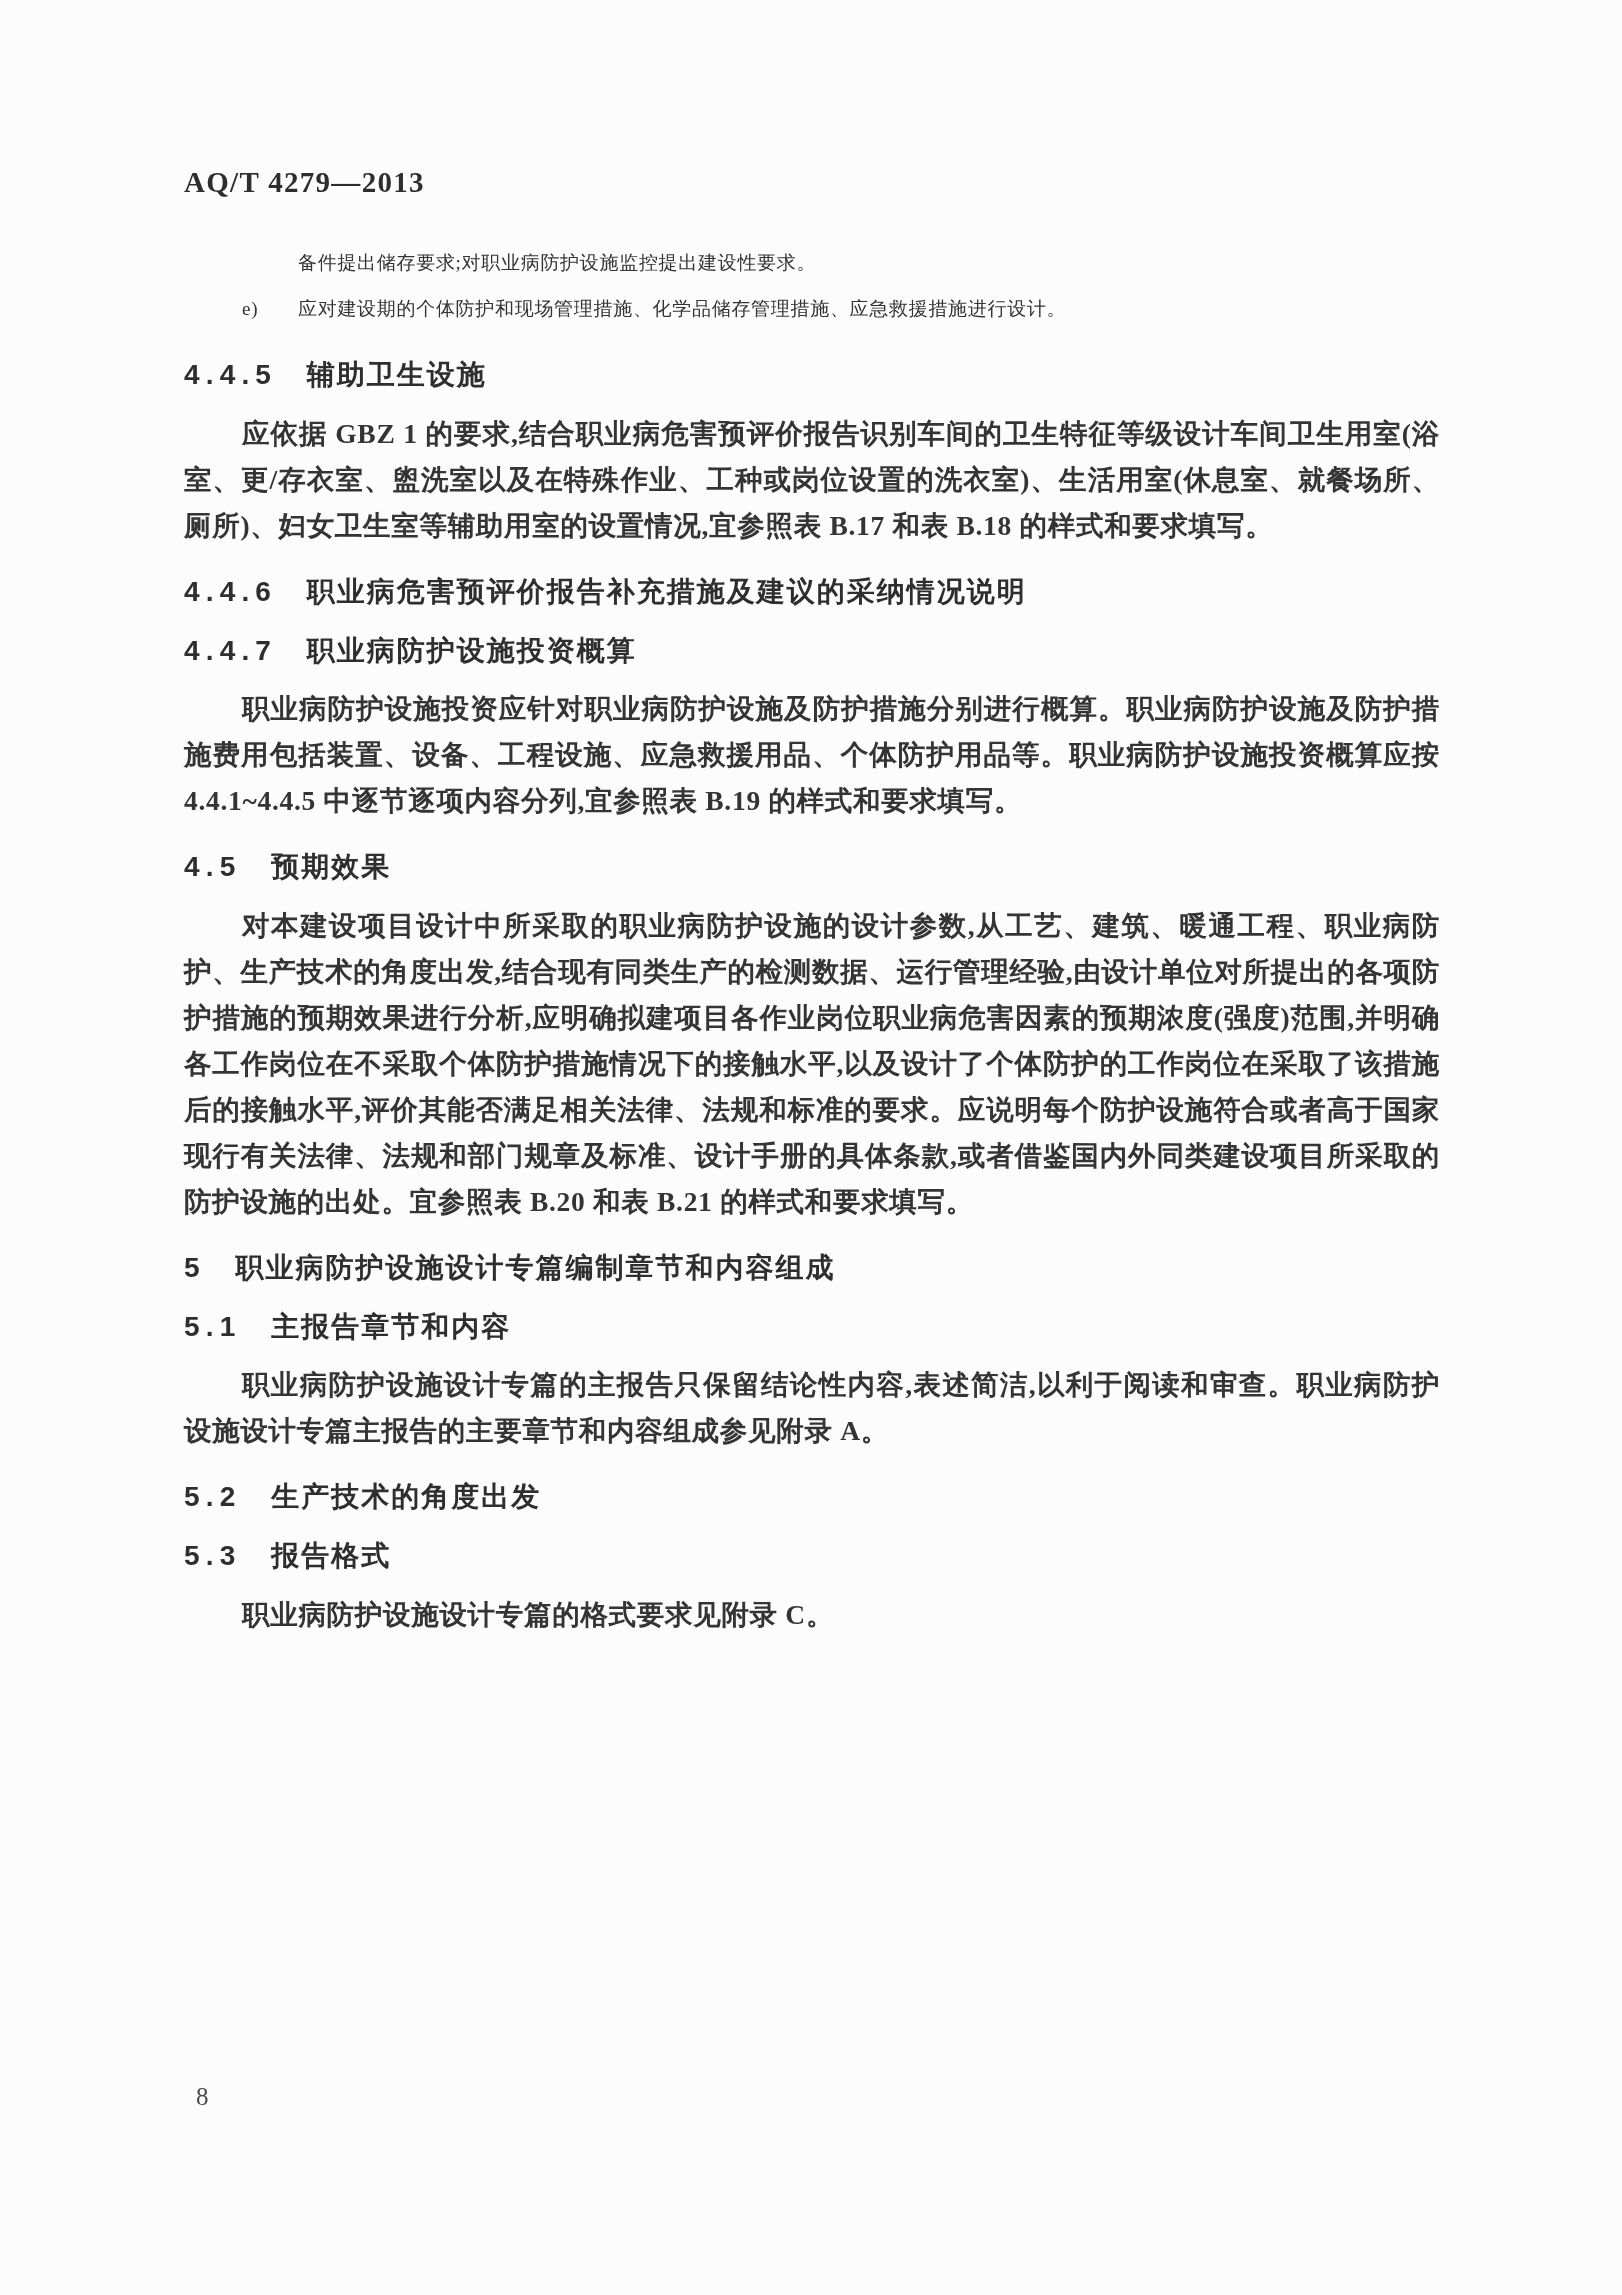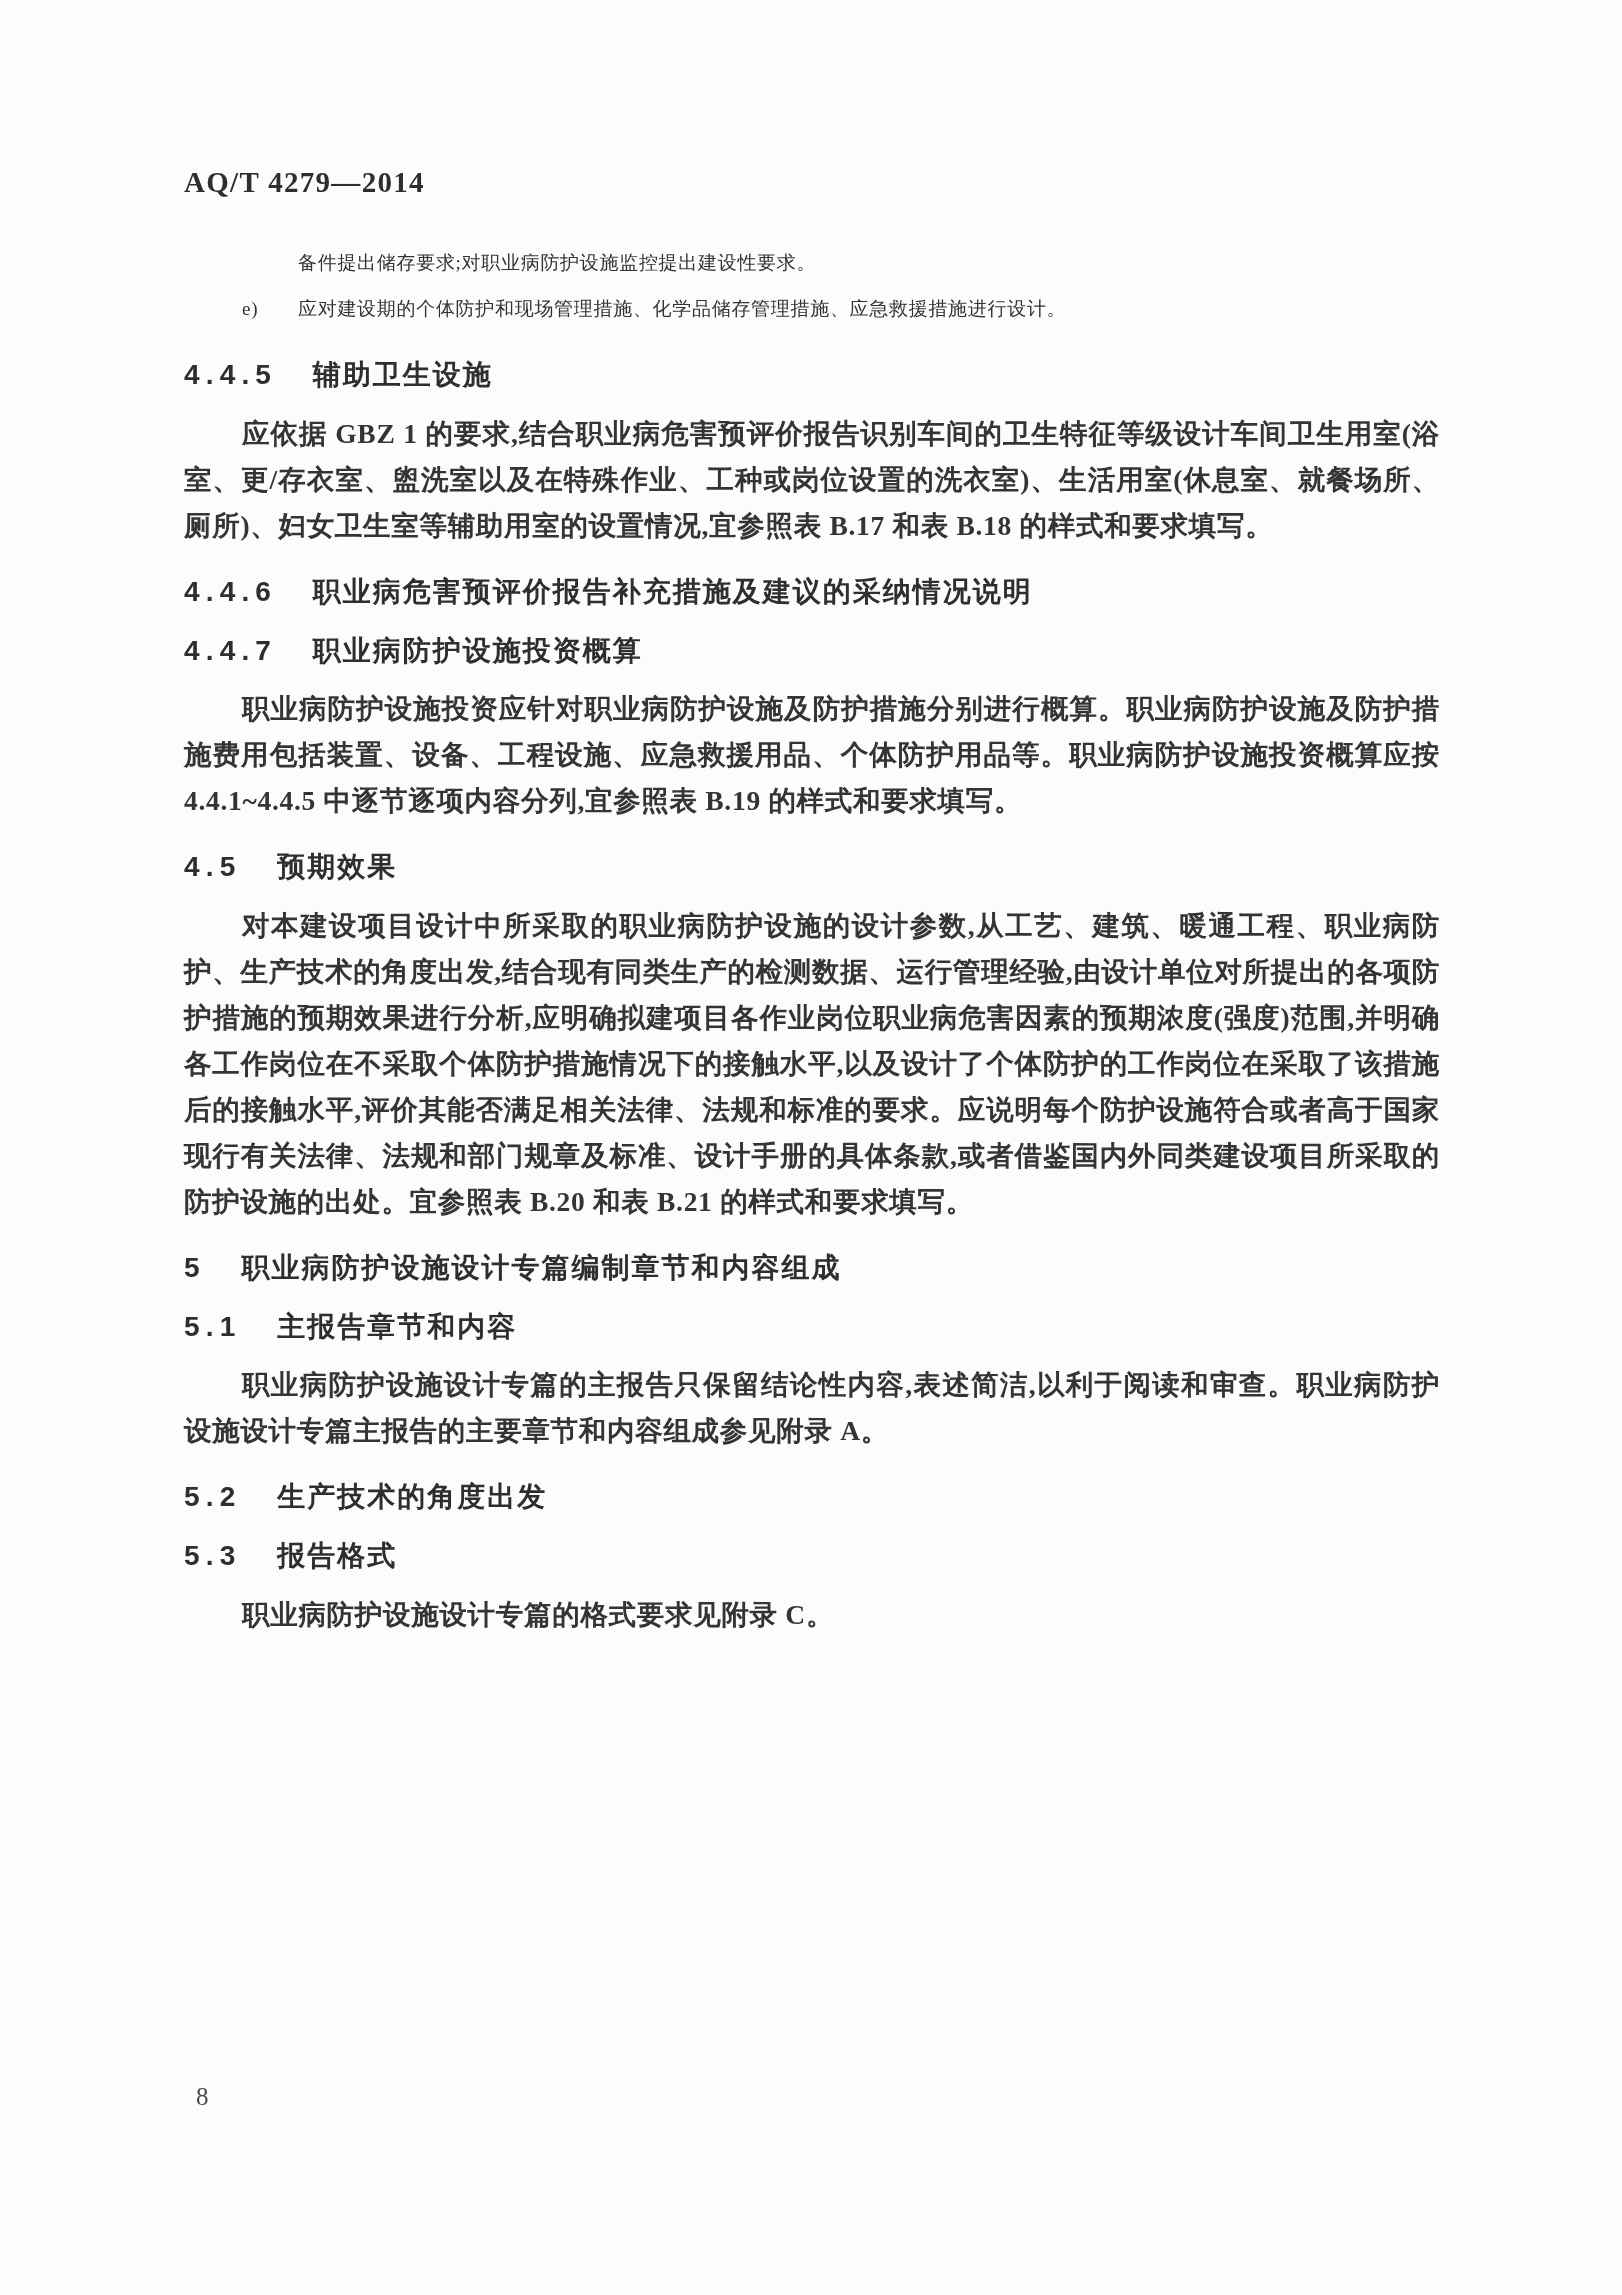--- a/index.html
+++ b/index.html
@@ -48,21 +48,21 @@
   .sec-h {
     margin: 26px 0 0 0;
     font-family: "Liberation Sans", "DejaVu Sans", sans-serif;
     font-size: 28px;
     line-height: 33px;
     font-weight: bold;
     color: #2e2e2e;
   }
   .sec-num {
     letter-spacing: 0.22em;
-    margin-right: 28px;
+    margin-right: 22px;
   }
   .sec-title {
     letter-spacing: 2px;
     text-align: right;
   }
   .para {
     margin: 19.6px 0 0 0;
     font-size: 27.5px;
     line-height: 46px;
     letter-spacing: 0.7px;
@@ -79,21 +79,21 @@
     line-height: 26px;
     color: #4b4b4b;
   }
 </style>
 </head>
 <body>
 
 <div class="page">
   <div class="content">
 
-    <div class="doc-header">AQ/T 4279—2014</div>
+    <div class="doc-header">AQ/T 4279—2013</div>
 
     <div class="list-block">
       <div class="list-cont">备件提出储存要求;对职业病防护设施监控提出建设性要求。</div>
       <div class="list-item">
         <span class="list-marker">e)</span>
         <span>应对建设期的个体防护和现场管理措施、化学品储存管理措施、应急救援措施进行设计。</span>
       </div>
     </div>
 
     <h2 class="sec-h">

